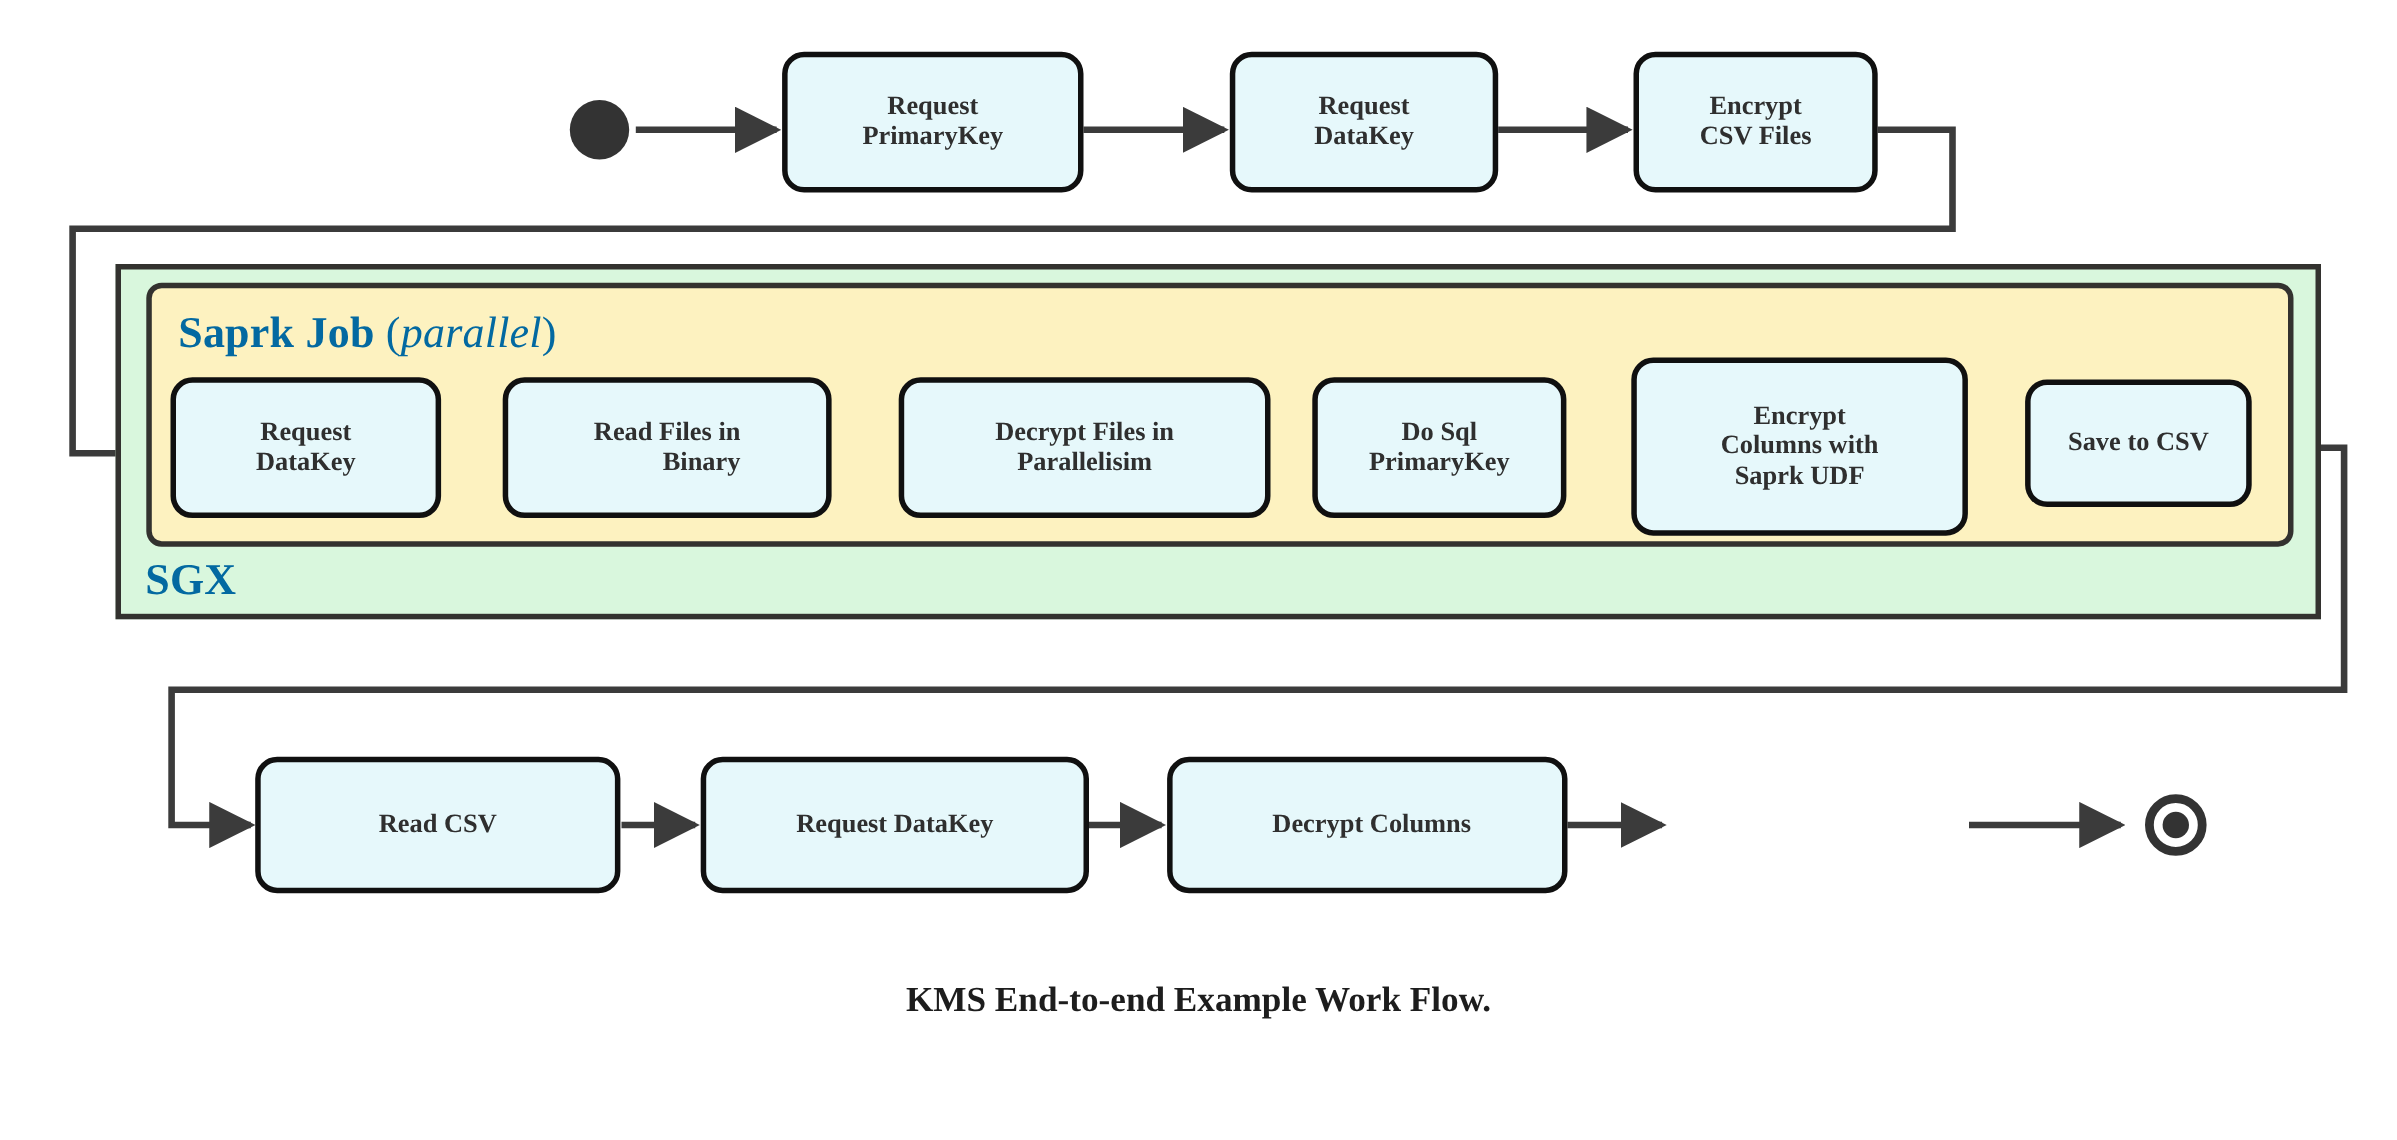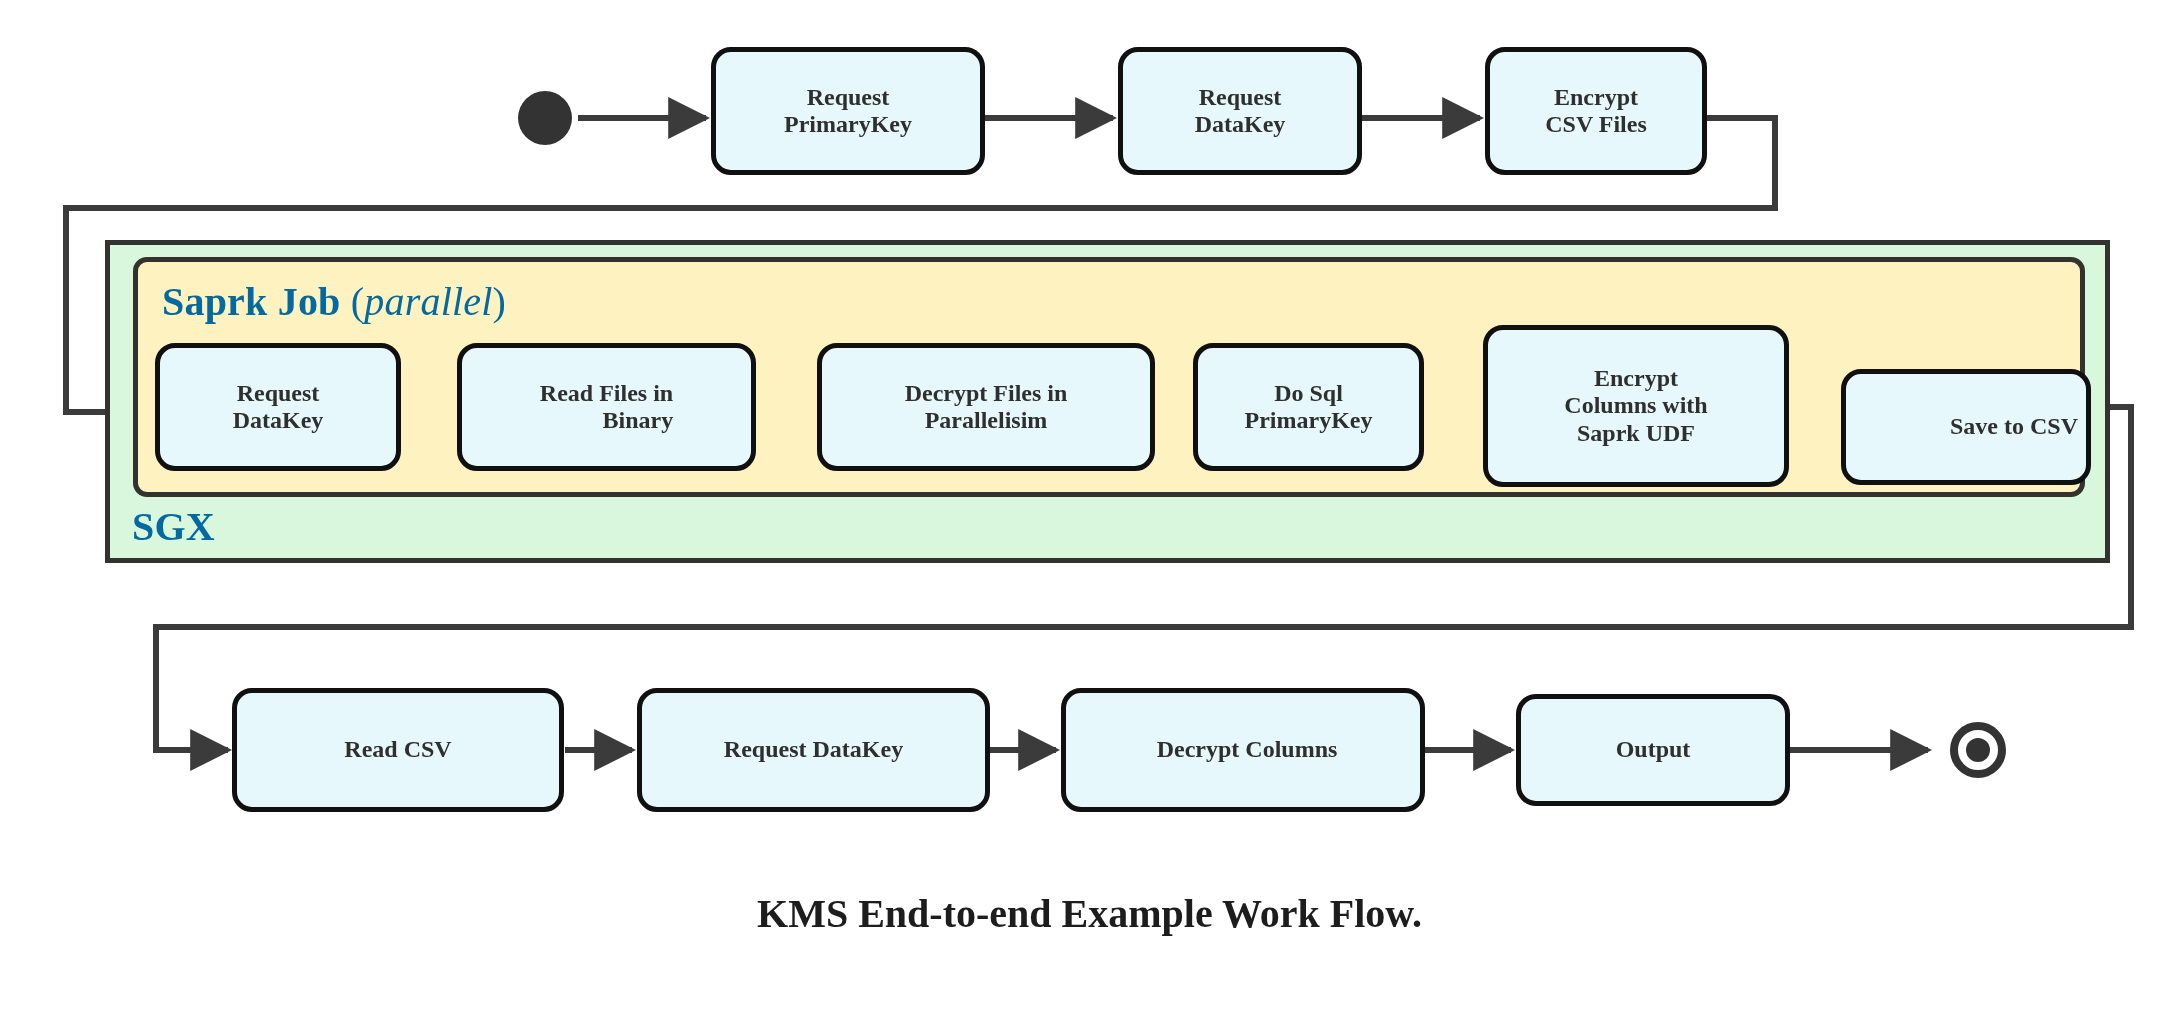--- a/index.html
+++ b/index.html
@@ -110,21 +110,21 @@
   }
 
   
   .caption {
     position: absolute;
     left: 0;
     top: 890px;
     width: 2179px;
     text-align: center;
     font-weight: bold;
-    font-size: 40px;
+    font-size: 32px;
     color: #1d1d1d;
   }
 </style>
 </head>
 <body>
 
 <div id="canvas">
 
   <svg id="wires" viewBox="0 0 2179 1036" width="2179" height="1036">
     <defs>
@@ -219,21 +219,21 @@
   </div>
 
   <div class="node" style="left:1483px; top:325px; width:306px; height:162px;">
     <div>
       <span>Encrypt</span>
       <span>Columns with</span>
       <span>Saprk UDF</span>
     </div>
   </div>
 
-  <div class="node" style="left:1841px; top:369px; width:250px; height:116px;justify-content:flex-end;">
+  <div class="node" style="left:1841px; top:345px; width:206px; height:116px;">
     <div>
       <span>Save to CSV</span>
     </div>
   </div>
 
   <div class="node" style="left:232px; top:688px; width:332px; height:124px;">
     <div>
       <span>Read CSV</span>
     </div>
   </div>
@@ -243,25 +243,20 @@
       <span>Request DataKey</span>
     </div>
   </div>
 
   <div class="node" style="left:1061px; top:688px; width:364px; height:124px;padding-left:16px;">
     <div>
       <span>Decrypt Columns</span>
     </div>
   </div>
 
-  <div class="node" style="left:1516px; top:694px; width:274px; height:112px;">
-    <div>
-      <span>Output</span>
-    </div>
-  </div>
 
   <div class="end-node" style="left:1950px; top:722px;">
     <div class="inner"></div>
   </div>
 
   <div class="caption">KMS End-to-end Example Work Flow.</div>
 
 </div>
 
 </body></html>

